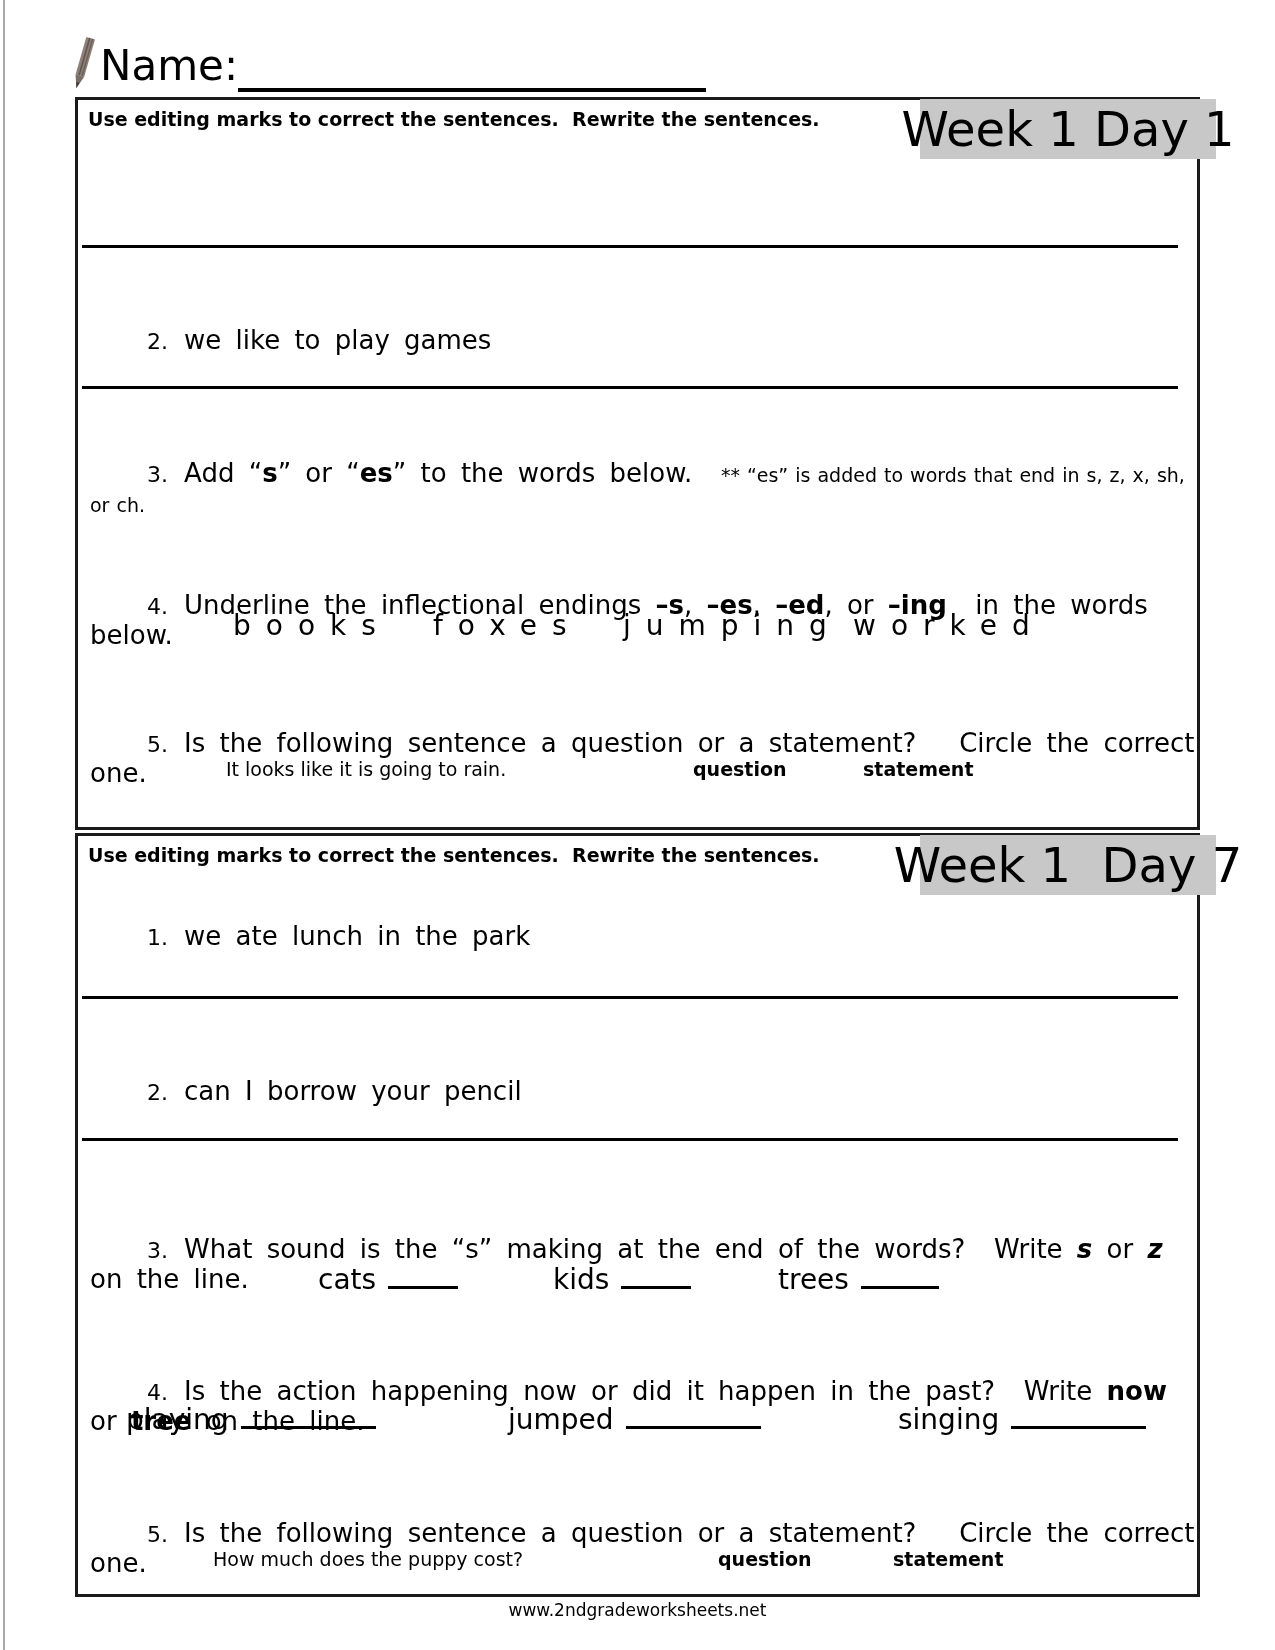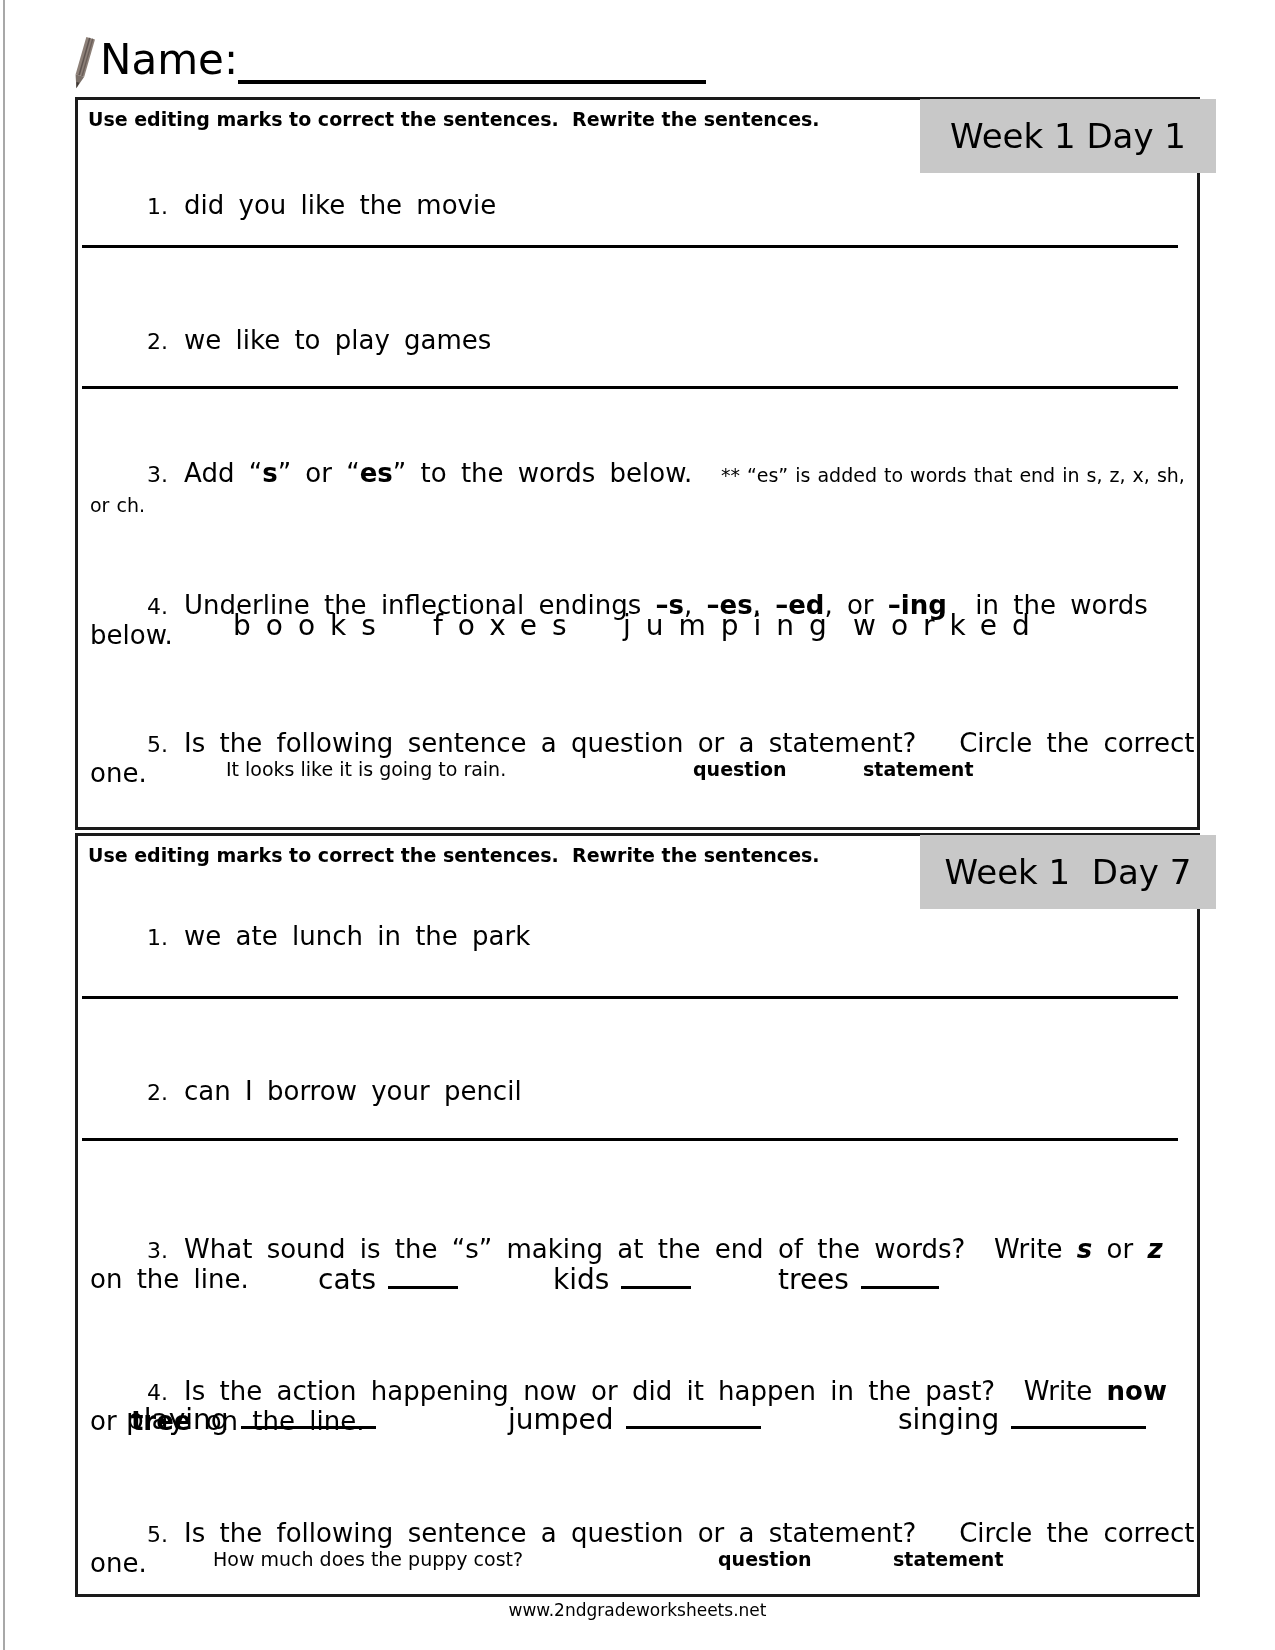--- a/index.html
+++ b/index.html
@@ -2,33 +2,33 @@
 <html><head>
 <meta charset="utf-8">
 <style>
   html,body{margin:0;padding:0;}
   body{
     width:1275px;height:1650px;position:relative;background:#ffffff;color:#000;
     font-family:"DejaVu Sans","Liberation Sans",sans-serif;overflow:hidden;
   }
   .scan-line{position:absolute;left:3px;top:0;width:2px;height:1650px;background:#a8a8a8;}
   
-  .name-row{position:absolute;left:68px;top:34px;display:flex;align-items:flex-start;}
+  .name-row{position:absolute;left:68px;top:34px;display:flex;align-items:flex-end;}
   .pencil{width:30px;height:58px;margin-right:2px;}
   .name-label{font-size:42px;line-height:52px;white-space:pre;}
   .name-line{display:inline-block;width:468px;height:46px;border-bottom:4px solid #000;}
   
   .box{position:absolute;left:75px;width:1125px;border:3px solid #1a1a1a;box-sizing:border-box;background:#fff;}
   .box1{top:97px;height:733px;}
   .box2{top:833px;height:764px;}
   .instruction{position:absolute;left:10px;top:8px;font-size:19px;font-weight:bold;white-space:pre-wrap;}
   .week-badge{
-    position:absolute;left:920px;width:296px;height:74px;background:#c8c8c8;
+    position:absolute;left:920px;width:296px;height:60px;background:#c8c8c8;
     display:flex;align-items:center;justify-content:center;
-    font-size:34px;white-space:pre;z-index:5;
+    font-size:48px;white-space:pre;z-index:5;
   }
   .wb1{top:99px;}
   .wb2{top:835px;}
   .q{position:absolute;left:12px;font-size:26px;white-space:pre-wrap;word-spacing:6px;}
   .qnum{font-size:22px;margin-right:16px;word-spacing:0;}
   .bld{font-weight:bold;}
   .bi{font-weight:bold;font-style:italic;}
   .note{font-size:19px;word-spacing:1px;}
   .answer-line{position:absolute;left:4px;width:1096px;height:0;border-bottom:3px solid #000;}
   .wordrow{position:absolute;left:0;width:100%;height:40px;font-size:28px;}
@@ -60,23 +60,20 @@
   <span class="name-label">Name:</span>
   <span class="name-line"></span>
 </div>
 
 <div class="week-badge wb1">Week 1 Day 1</div>
 <div class="week-badge wb2">Week 1  Day 7</div>
 
 <div class="box box1">
   <div class="instruction">Use editing marks to correct the sentences.  Rewrite the sentences.</div>
 
-  <div class="q" style="top:60px">
-    <span class="qnum">1.</span><span>did you like the movie</span>
-  </div>
   <div class="answer-line" style="top:145px"></div>
 
   <div class="q" style="top:195px">
     <span class="qnum">2.</span><span>we like to play games</span>
   </div>
   <div class="answer-line" style="top:286px"></div>
 
   <div class="q" style="top:328px">
     <span class="qnum">3.</span><span>Add “</span><span class="bld">s</span><span>” or “</span><span class="bld">es</span><span>” to the words below.  </span><span class="note">** “es” is added to words that end in s, z, x, sh, or ch.</span>
   </div>

